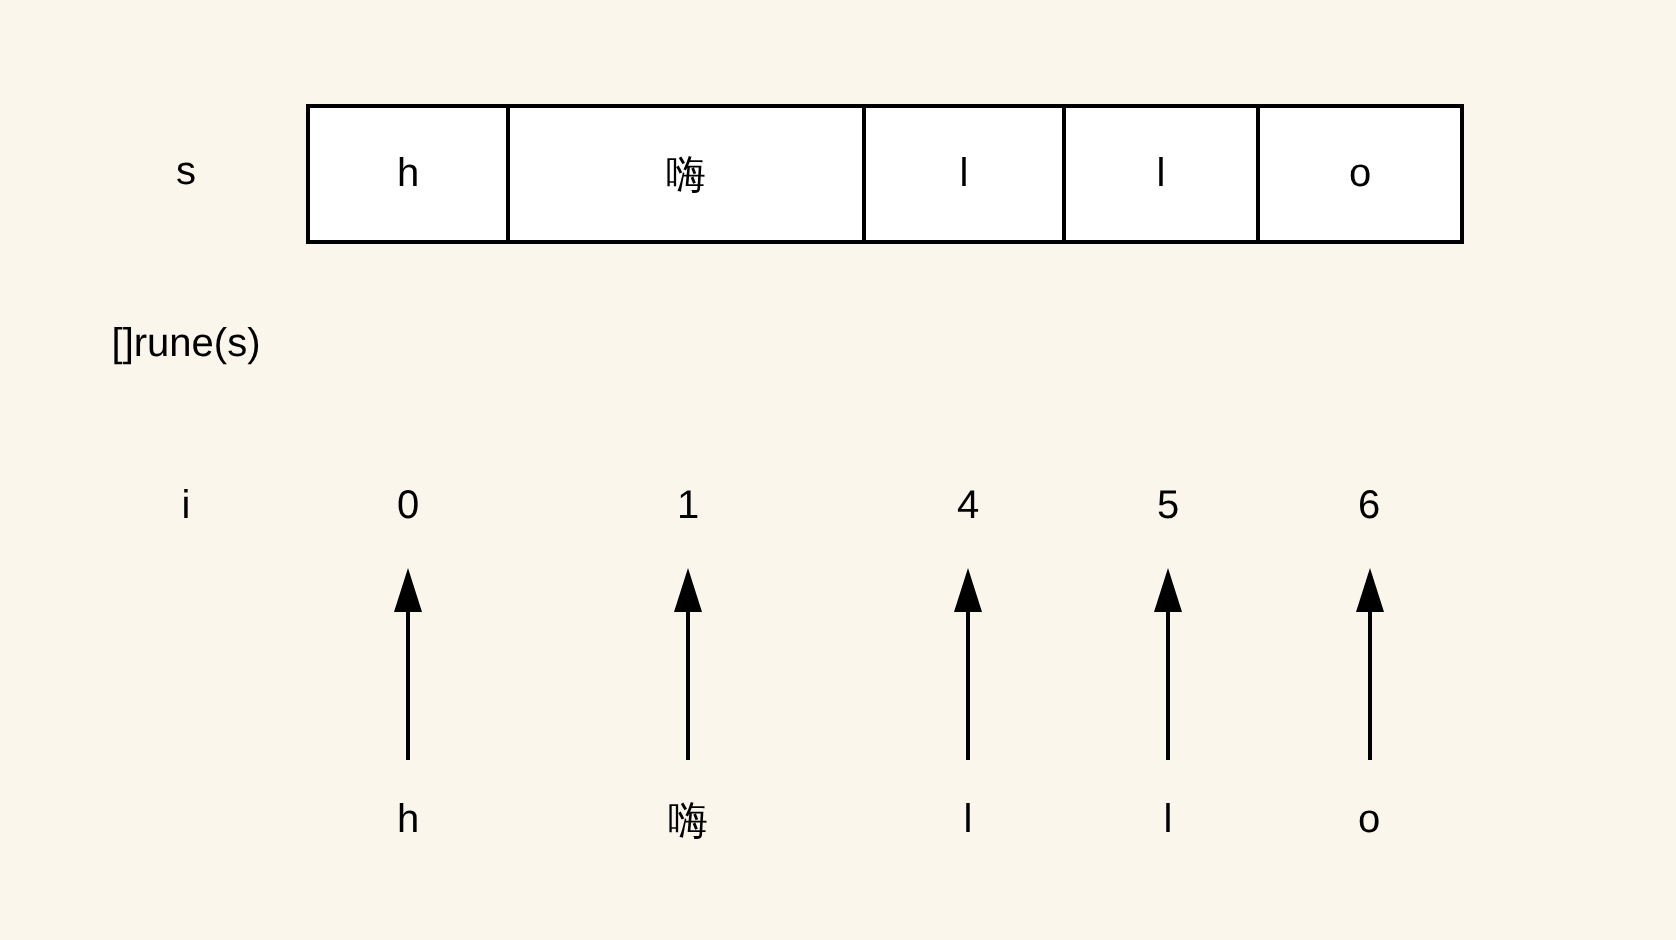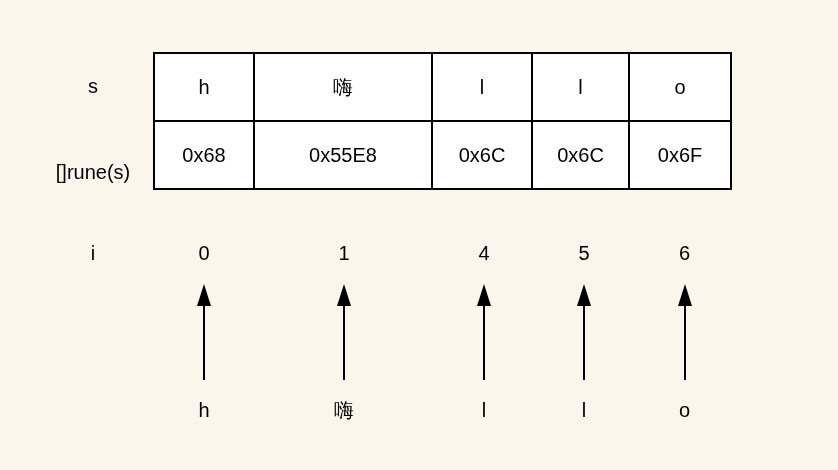--- a/index.html
+++ b/index.html
@@ -89,27 +89,20 @@
 
   <table class="runes">
     <tbody>
         <tr>
       <td class="c1">h</td>
       <td class="c2">嗨</td>
       <td class="c3">l</td>
       <td class="c4">l</td>
       <td class="c5">o</td>
     </tr>
-    <tr>
-      <td class="c1">0x68</td>
-      <td class="c2">0x55E8</td>
-      <td class="c3">0x6C</td>
-      <td class="c4">0x6C</td>
-      <td class="c5">0x6F</td>
-    </tr>
   </tbody>
     </table>
 
   <div class="align-row row-i">
     <div class="w1">0</div>
     <div class="w2">1</div>
     <div class="w3">4</div>
     <div class="w4">5</div>
     <div class="w5">6</div>
   </div>

